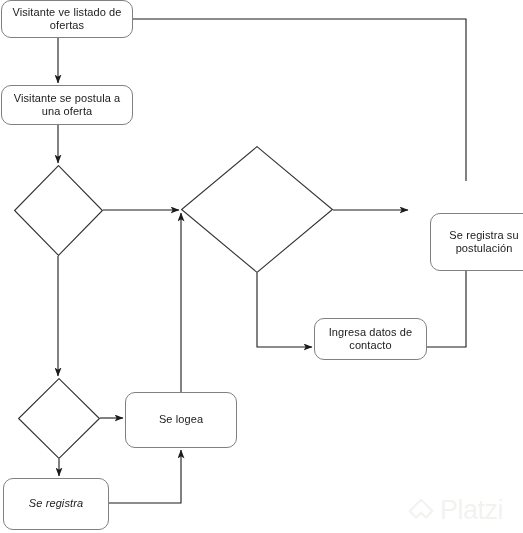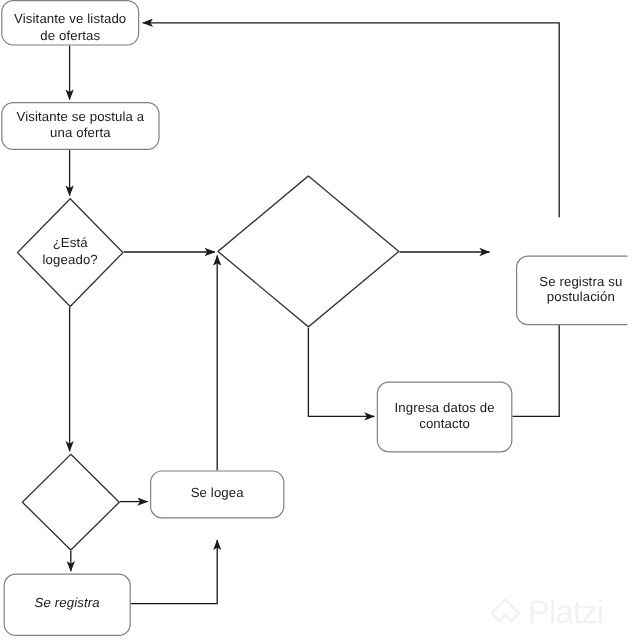--- a/index.html
+++ b/index.html
@@ -100,49 +100,48 @@
         <polyline points="427,347 466,347 466,241" stroke="#1a1a1a" marker-end="url(#arrowhead)"></polyline>
         <polyline points="466,181 466,19 119,19" stroke="#1a1a1a" marker-end="url(#arrowhead)"></polyline>
         <polyline points="100,418 123,418" stroke="#1a1a1a" marker-end="url(#arrowhead)"></polyline>
         <polyline points="59,459 59,476" stroke="#1a1a1a" marker-end="url(#arrowhead)"></polyline>
         <polyline points="109,503 181,503 181,450" stroke="#1a1a1a" marker-end="url(#arrowhead)"></polyline>
         <polyline points="181,392 181,213" stroke="#1a1a1a" marker-end="url(#arrowhead)"></polyline>
       </g>
   </svg>
 
   <div id="node-layer">
-      <div class="node process" style="left: 1px; top: 0px; width: 115px; height: 38px; align-items: flex-end;">
+      <div class="node process" style="left: 1px; top: 0px; width: 132px; height: 38px;">
         <span class="label">Visitante ve listado de ofertas</span>
       </div>
       <div class="node process" style="left: 1px; top: 85px; width: 132px; height: 40px;">
         <span class="label">Visitante se postula a una oferta</span>
       </div>
       <div class="node decision" style="left: 14px; top: 165px; width: 89px; height: 91px;">
         <svg class="diamond-svg" viewBox="0 0 89 91" preserveAspectRatio="none">
           <path d="M44.5,0.6 L88.4,45.5 L44.5,90.4 L0.6,45.5 Z" fill="#ffffff" stroke="#333333" stroke-width="1.1"></path>
         </svg>
-        <span class="label">¿Está logeado?</span>
       </div>
       <div class="node decision" style="left: 181px; top: 146px; width: 152px; height: 127px;">
         <svg class="diamond-svg" viewBox="0 0 152 127" preserveAspectRatio="none">
           <path d="M76,0.6 L151.4,63.5 L76,126.4 L0.6,63.5 Z" fill="#ffffff" stroke="#333333" stroke-width="1.1"></path>
         </svg>
       </div>
       <div class="node process" style="left: 430px; top: 181px; width: 108px; height: 58px; margin-top: 32px;">
         <span class="label">Se registra su postulación</span>
       </div>
-      <div class="node process" style="left: 314px; top: 318px; width: 113px; height: 59px;">
+      <div class="node process" style="left: 314px; top: 318px; width: 113px; height: 42px;">
         <span class="label">Ingresa datos de contacto</span>
       </div>
       <div class="node decision" style="left: 18px; top: 378px; width: 82px; height: 81px;">
         <svg class="diamond-svg" viewBox="0 0 82 81" preserveAspectRatio="none">
           <path d="M41,0.6 L81.4,40.5 L41,80.4 L0.6,40.5 Z" fill="#ffffff" stroke="#333333" stroke-width="1.1"></path>
         </svg>
       </div>
-      <div class="node process" style="left: 125px; top: 392px; width: 112px; height: 40px;">
+      <div class="node process" style="left: 125px; top: 392px; width: 112px; height: 56px;">
         <span class="label">Se logea</span>
       </div>
       <div class="node process" style="left: 3px; top: 478px; width: 106px; height: 52px; font-style: italic;">
         <span class="label">Se registra</span>
       </div>
     </div>
 
   <div id="watermark" style="left: 408px; top: 497px; color: rgb(241, 243, 239);">
     <span class="wm-mark">
       <svg viewBox="0 0 32 32" xmlns="http://www.w3.org/2000/svg">

